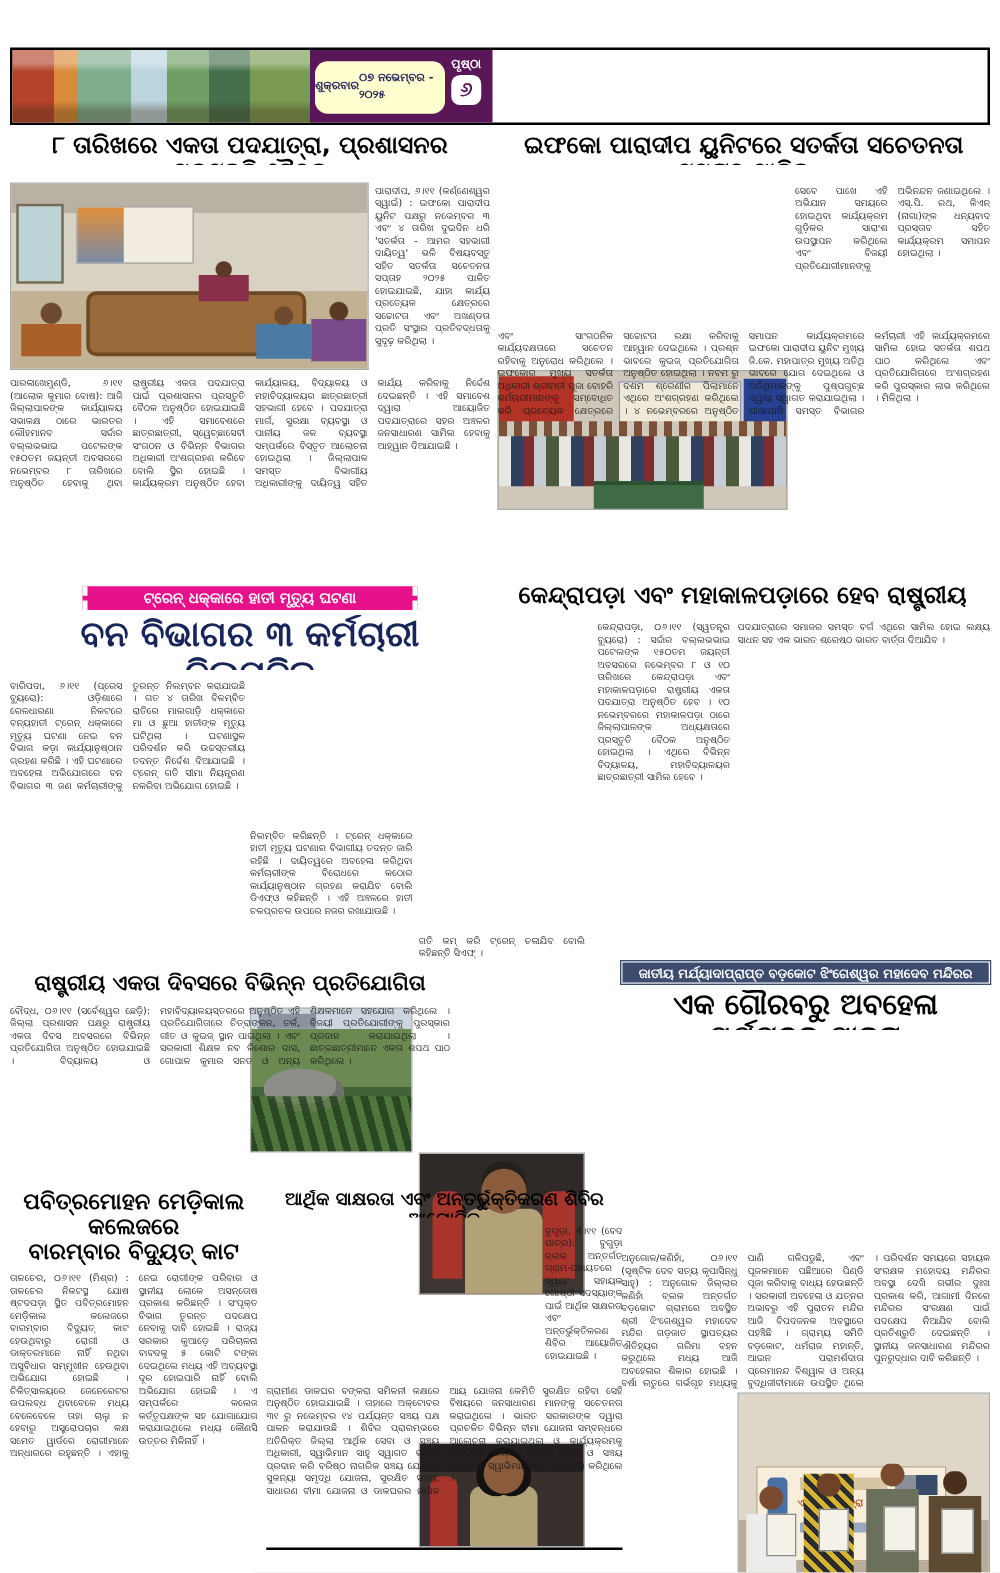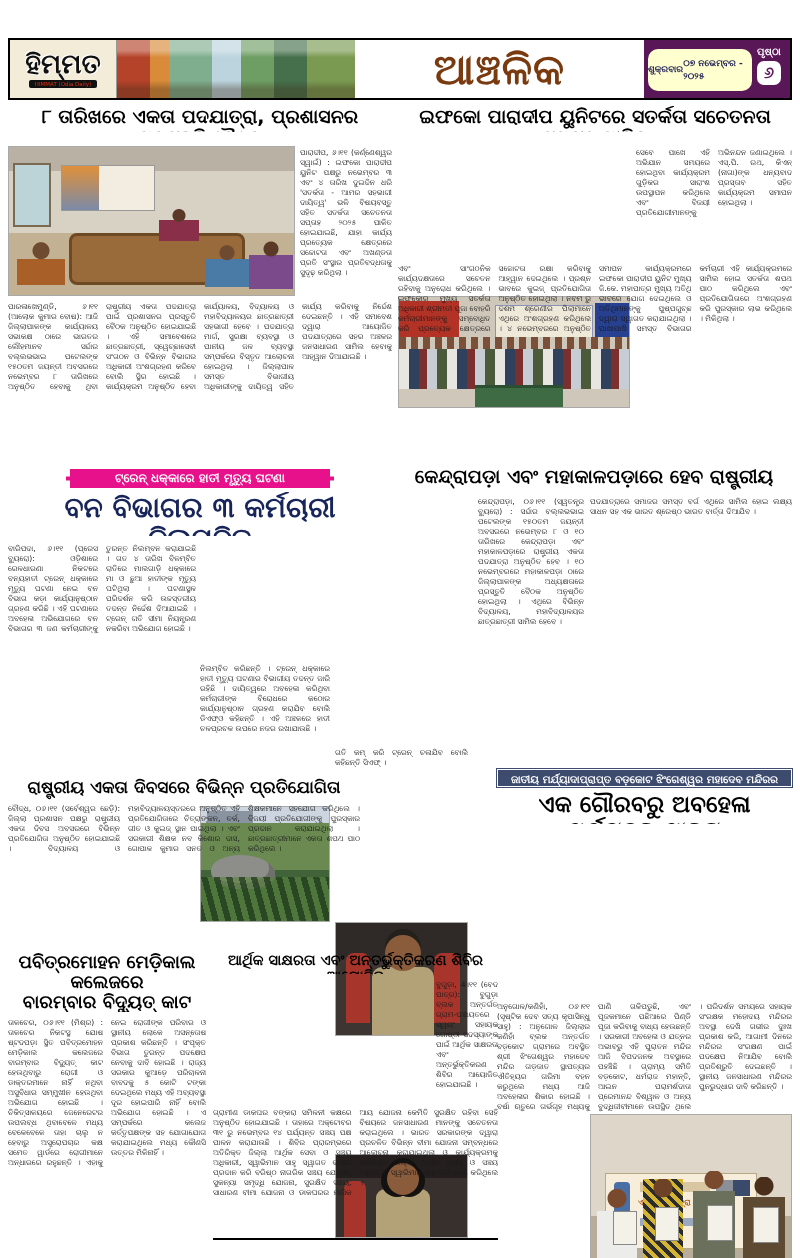--- a/index.html
+++ b/index.html
@@ -34,28 +34,21 @@
      font-size:16px;font-weight:bold;line-height:24px;}
   
   .pp{position:absolute;}
 </style>
 </head>
 <body>
 
 <div id="page">
 
   <div id="header" class="abs" style="left:8px;top:38px;width:784px;height:62px;">
-    <div id="logo">
-      <div class="big">ହିମ୍ମତ</div>
-      <div class="bar">HIMMAT (Odia Daily)</div>
-    </div>
     <div id="collage"></div>
-    <div id="title-wrap">
-      <div id="section-title" style="color:#7a3a10;">ଆଞ୍ଚଳିକ</div>
-    </div>
     <div id="datewrap">
       <div id="datebox">
         <span>ଶୁକ୍ରବାର</span>
         <span>୦୭ ନଭେମ୍ବର - ୨୦୨୫</span>
       </div>
       <div id="pagebox">
         <span>ପୃଷ୍ଠା</span>
         <div id="pagenum">୬</div>
       </div>
     </div>

